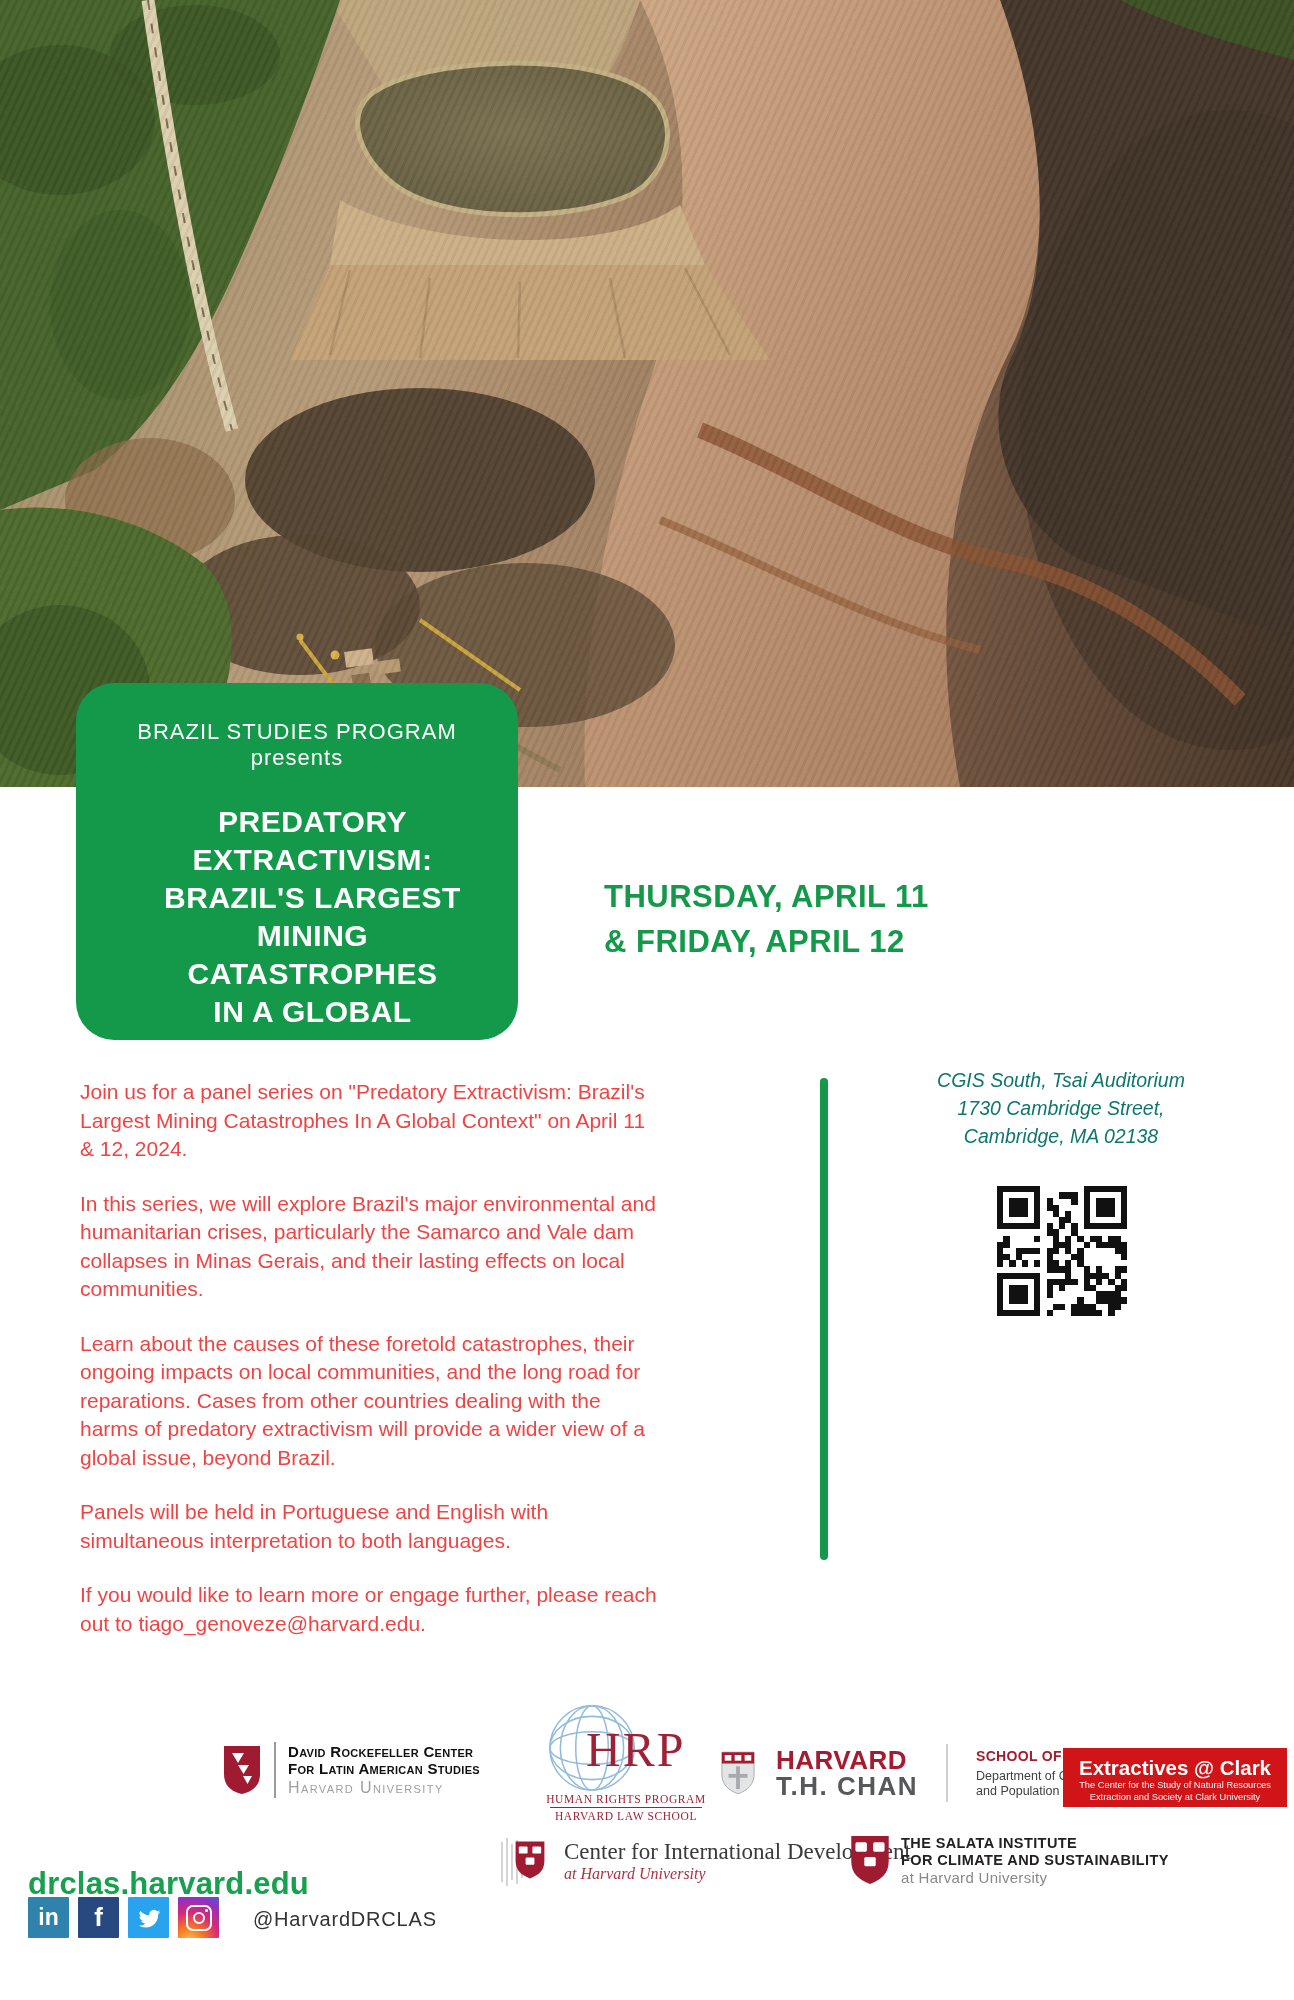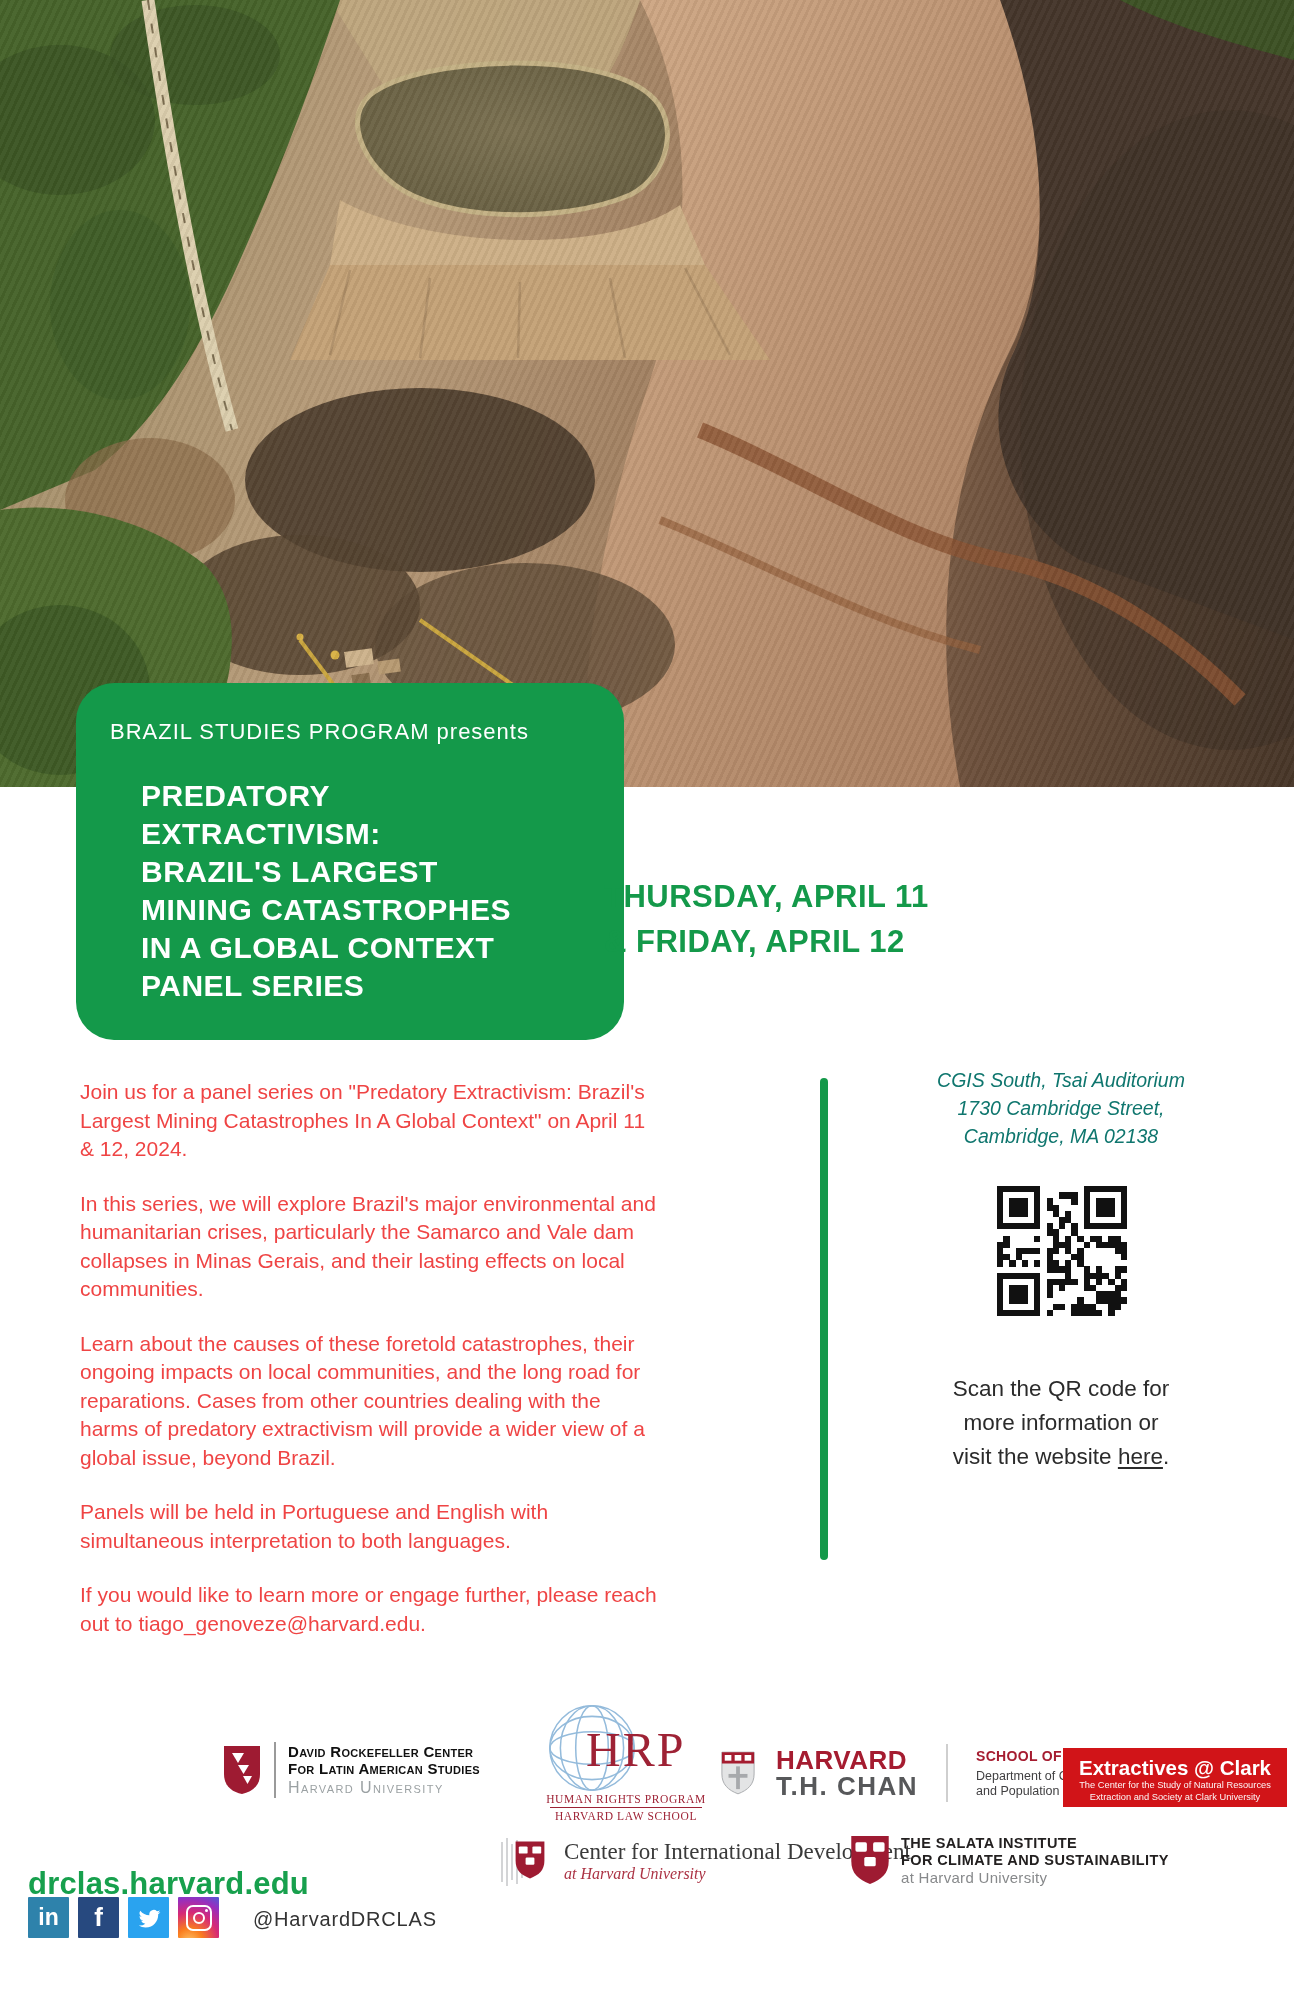--- a/index.html
+++ b/index.html
@@ -8,22 +8,22 @@
 
   
   .hero-photo{position:absolute;left:0;top:0;width:1294px;height:787px;
     background:linear-gradient(100deg,#a3906a 0%,#b79b79 30%,#9c7a5c 55%,#6b4f3b 78%,#463527 100%);}
   .hero-photo svg{position:absolute;left:0;top:0;width:100%;height:100%;}
   .hero-photo::after{content:"";position:absolute;inset:0;
     background:repeating-linear-gradient(115deg,rgba(20,10,0,.05) 0 3px,rgba(255,255,255,.03) 3px 7px);
     pointer-events:none;}
 
   
-  .title-card{position:absolute;left:76px;top:683px;width:548px;height:357px;border-radius:38px;
-    background:#14994A;box-sizing:border-box;padding:36px 34px 0 34px;color:#fff;}
+  .title-card{position:absolute;left:76px;top:683px;width:442px;height:357px;border-radius:38px;
+    background:#14994A;box-sizing:border-box;padding:36px 34px 0 34px;color:#fff;text-align:center;}
   .kicker{font-size:22px;font-weight:400;letter-spacing:1px;margin-bottom:32px;}
   .title{margin:0;font-size:30px;line-height:38px;font-weight:800;letter-spacing:.5px;}
   .title span{display:block;margin-left:31px;}
 
   
   .dates{position:absolute;left:604px;top:826px;color:#14994A;font-size:31px;line-height:45px;
     font-weight:800;letter-spacing:.5px;margin-top:48px;}
 
   
   .body-col{position:absolute;left:80px;top:1078px;width:584px;color:#ef4444;
@@ -398,25 +398,20 @@
       <rect x="6" y="20" width="1.02" height="1.02" fill="#111"></rect>
       <rect x="8" y="20" width="1.02" height="1.02" fill="#111"></rect>
       <rect x="12" y="20" width="1.02" height="1.02" fill="#111"></rect>
       <rect x="13" y="20" width="1.02" height="1.02" fill="#111"></rect>
       <rect x="14" y="20" width="1.02" height="1.02" fill="#111"></rect>
       <rect x="15" y="20" width="1.02" height="1.02" fill="#111"></rect>
       <rect x="16" y="20" width="1.02" height="1.02" fill="#111"></rect>
       <rect x="18" y="20" width="1.02" height="1.02" fill="#111"></rect>
     </svg>
 
-  <div class="scan">
-    <div>Scan the QR code for</div>
-    <div>more information or</div>
-    <div><span>visit the website </span><a>here</a><span>.</span></div>
-  </div>
 
   <div class="logo drclas">
     <svg width="40" height="52" viewBox="0 0 40 52">
       <path d="M2 2 H38 V30 C38 42 30 48 20 50 C10 48 2 42 2 30 Z" fill="#9E1B32"></path>
       <path d="M10 9 H22 L16 19 Z" fill="#fff"></path>
       <path d="M16 21 H27 L21.5 30 Z" fill="#fff"></path>
       <path d="M21 32 H30 L25.5 40 Z" fill="#fff"></path>
     </svg>
     <div class="sep"></div>
     <div>

